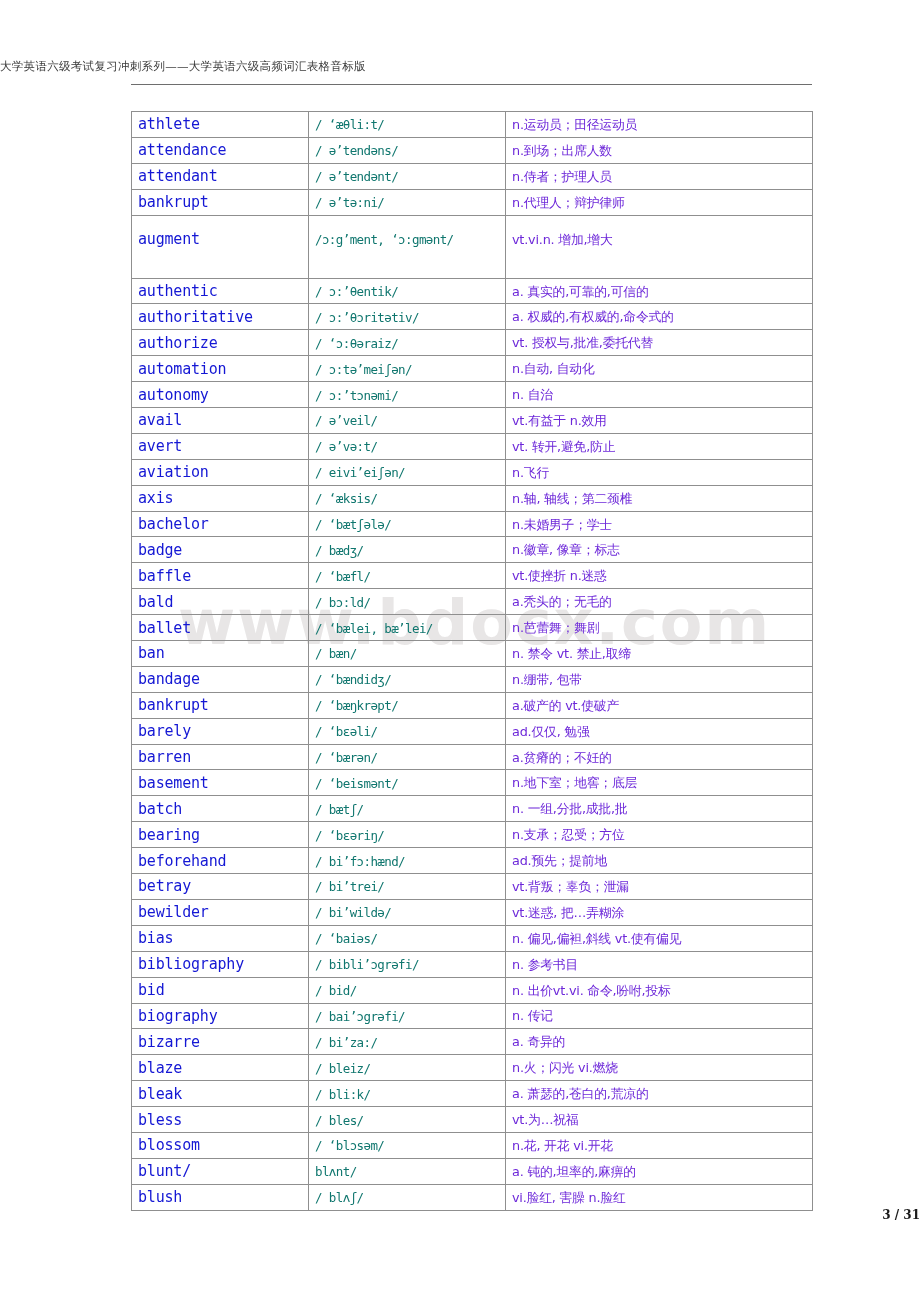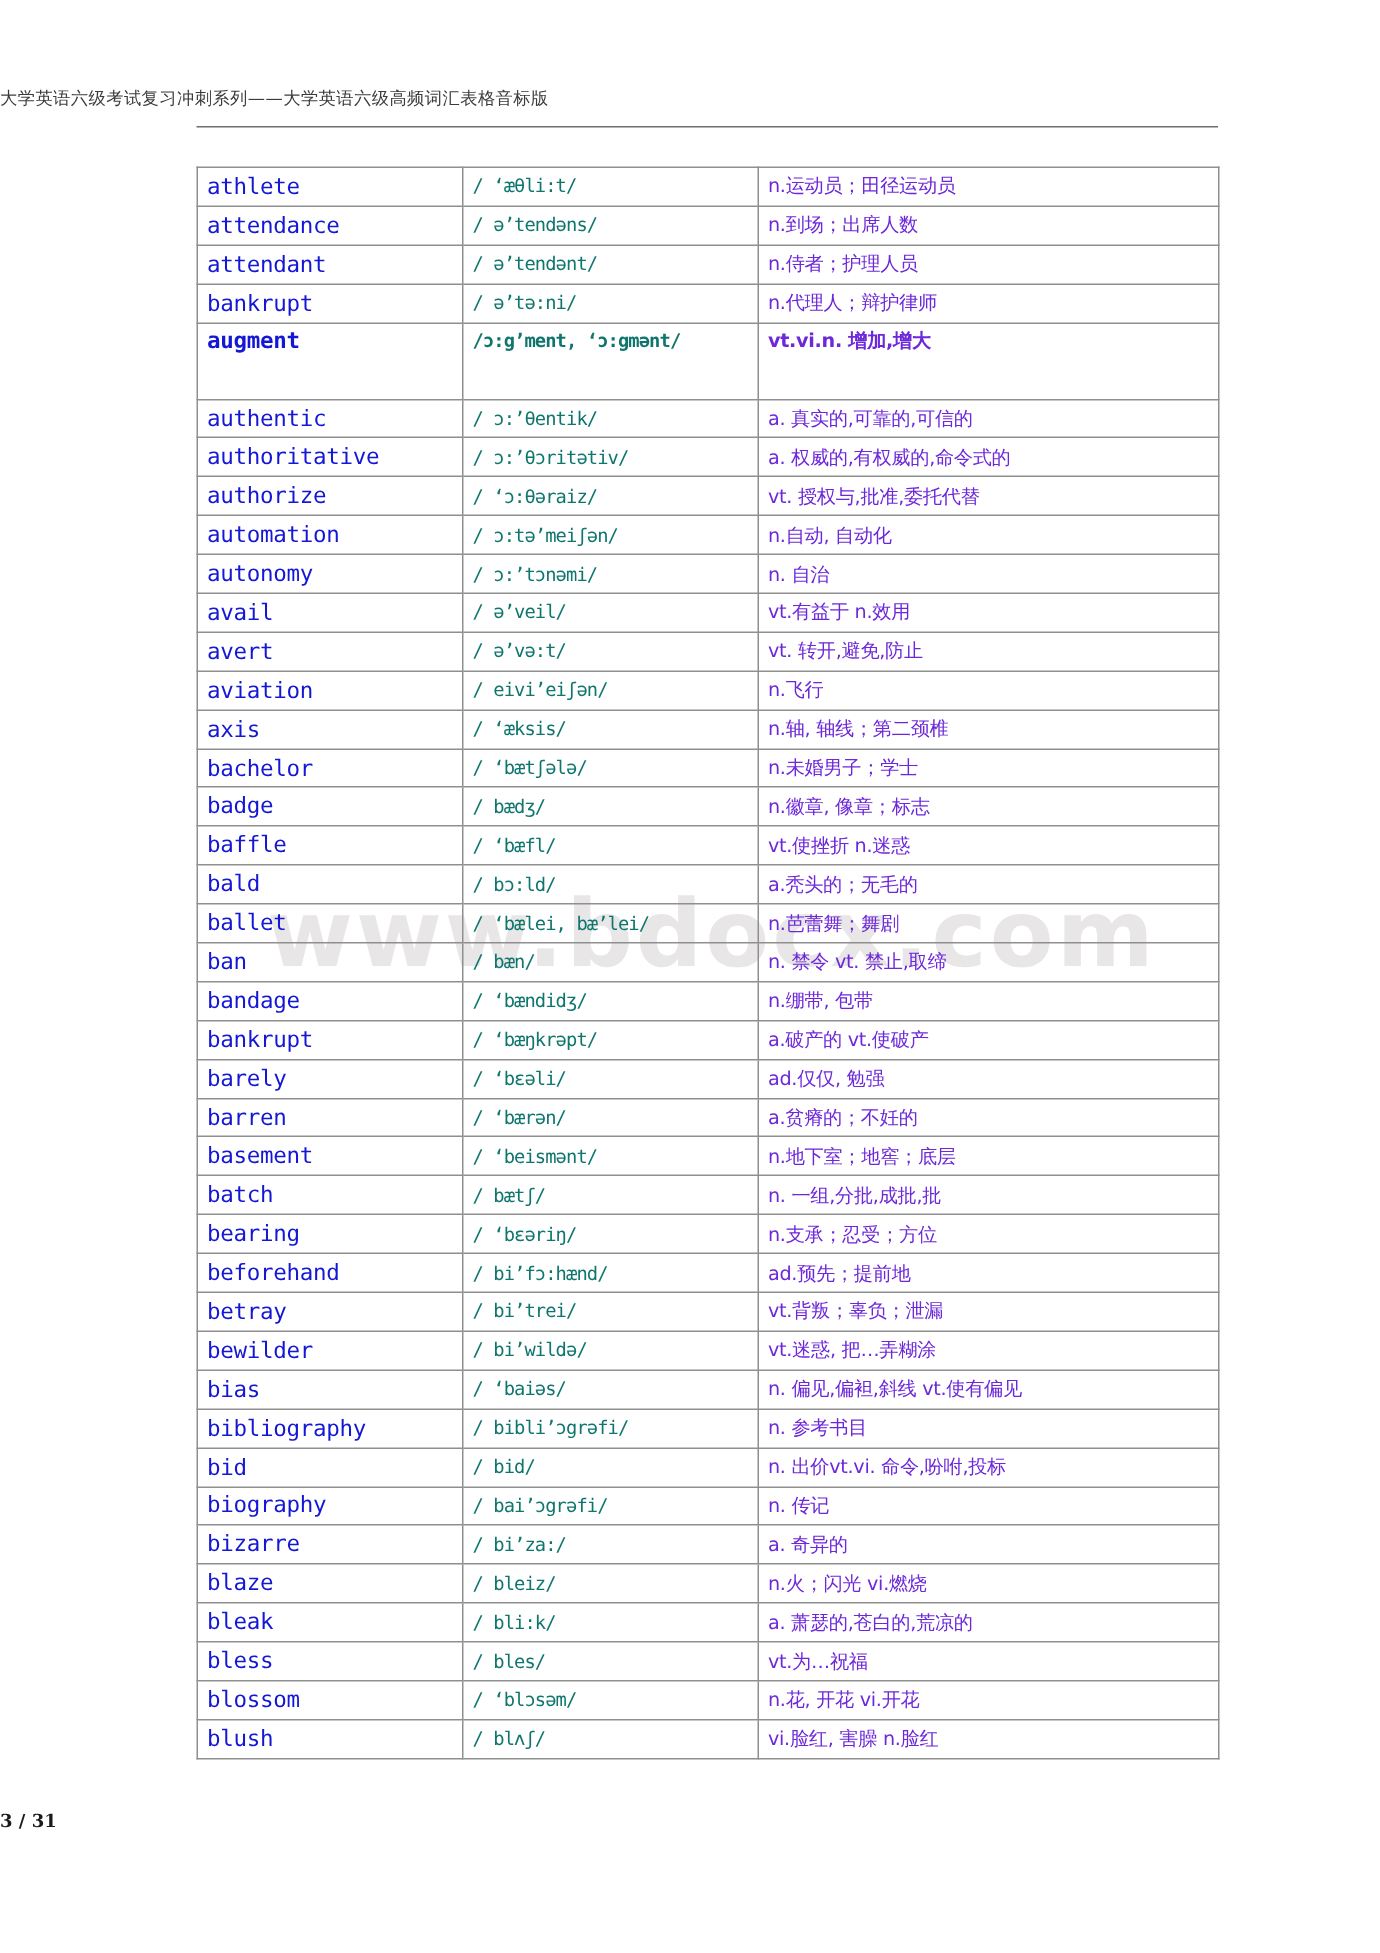--- a/index.html
+++ b/index.html
@@ -81,21 +81,21 @@
   table.vocab col.c-def    { width: 307px; }
 
   table.vocab td {
     border: 1px solid #8f8f8f;
     padding: 0 0 0 6px;
     height: 24.9px;
     vertical-align: middle;
     background: transparent;
     overflow: hidden;
   }
-  table.vocab tr.tall td { height: 48px; vertical-align: top; padding-top: 2px; font-weight: bold; }
+  table.vocab tr.tall td { height: 48px; vertical-align: top; padding-top: 14px; }
 
   .word {
     font-family: "DejaVu Sans Mono", "Liberation Mono", monospace;
     font-size: 15px;
     color: #1417d4;
     letter-spacing: -0.2px;
     white-space: nowrap;
   }
   .phon {
     font-family: "DejaVu Sans Mono", "Liberation Mono", monospace;
@@ -111,21 +111,21 @@
     letter-spacing: -0.2px;
     white-space: nowrap;
   }
 
   
   .footer {
     position: absolute;
     left: 0;
     right: 0;
     top: 1205px;
-    text-align: left;
+    text-align: right;
   }
   .page-number {
     font-family: "DejaVu Serif", "Liberation Serif", serif;
     font-size: 12px;
     font-weight: 700;
     color: #1a1a1a;
   }
 </style>
 </head>
 <body>
@@ -336,20 +336,25 @@
             <td><span class="word">bless</span></td>
             <td><span class="phon">/ bles/</span></td>
             <td><span class="def">vt.为…祝福</span></td>
           </tr>
           <tr>
             <td><span class="word">blossom</span></td>
             <td><span class="phon">/  ‘blɔsəm/</span></td>
             <td><span class="def">n.花, 开花 vi.开花</span></td>
           </tr>
           <tr>
+            <td><span class="word">blunt/</span></td>
+            <td><span class="phon">blʌnt/</span></td>
+            <td><span class="def">a. 钝的,坦率的,麻痹的</span></td>
+          </tr>
+          <tr>
             <td><span class="word">blush</span></td>
             <td><span class="phon">/ blʌʃ/</span></td>
             <td><span class="def">vi.脸红, 害臊 n.脸红</span></td>
           </tr>
         </tbody>
     </table>
   </div>
 
   <div class="footer">
     <span class="page-number">3 / 31</span>

